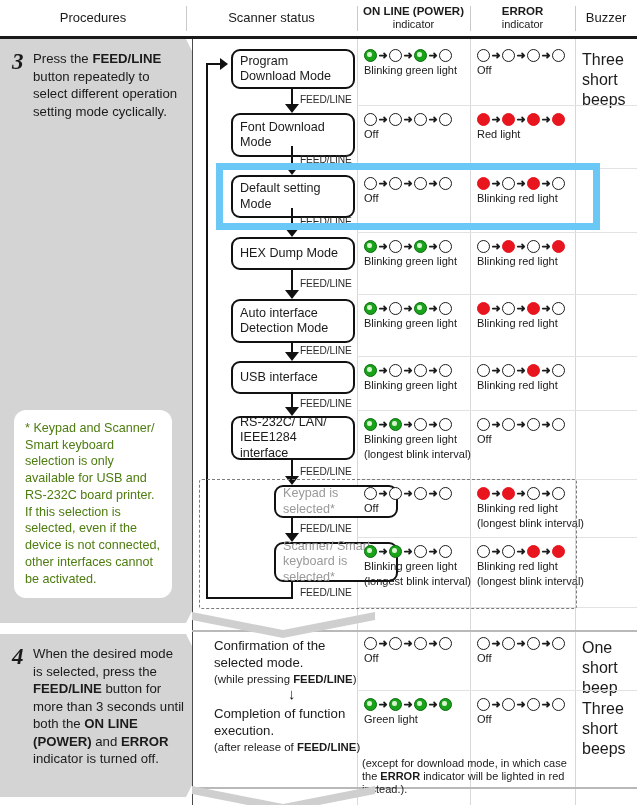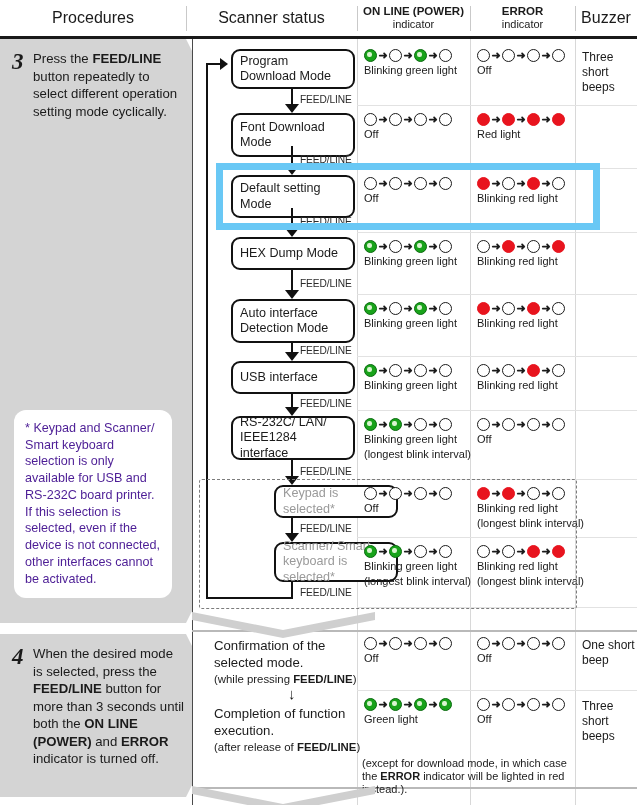--- a/index.html
+++ b/index.html
@@ -15,21 +15,21 @@
   .page{position:relative;width:637px;height:805px;}
 
   
   
 
   
   .header{position:absolute;left:0;top:0;width:637px;height:36px;}
   .hcell{position:absolute;top:0;height:36px;display:flex;flex-direction:column;
          align-items:center;justify-content:center;text-align:center;line-height:1.15;}
   .hcell .b{font-weight:bold;font-size:11.5px;}
-  .hcell .n{font-size:16px;}
+  .hcell .n{font-size:13px;}
   .hcell .n2{font-size:11px;}
   .h-proc{left:0;width:186px;}
   .h-stat{left:186px;width:171px;}
   .h-on{left:357px;width:113px;}
   .h-err{left:470px;width:105px;}
   .h-buz{left:575px;width:62px;}
   .hsep{position:absolute;top:6px;height:25px;width:1px;background:#c9c9c9;}
   .hrule{position:absolute;left:0;top:36px;width:637px;height:3px;background:#191919;}
 
   
@@ -43,21 +43,21 @@
   .step4panel{left:0;top:634px;width:192px;height:163px;
      clip-path:polygon(0 0,186px 0,192px 12px,192px 151px,186px 163px,0 163px);}
   .stepnum{position:absolute;font-weight:bold;font-size:23px;font-style:italic;color:#1b1b1b;
            font-family:"Liberation Serif",serif;}
   .steptext{position:absolute;font-size:13.2px;line-height:1.33;color:#1b1b1b;}
   .steptext b{font-weight:bold;}
 
   
   .notebox{position:absolute;left:14px;top:410px;width:158px;height:188px;
            background:#ffffff;border-radius:12px;}
-  .notebox p{margin:0;padding:10px 11px 0 11px;font-size:12.6px;line-height:1.33;color:#4c1d95;}
+  .notebox p{margin:0;padding:10px 11px 0 11px;font-size:12.6px;line-height:1.33;color:#4d7c0f;}
 
   
   .flowbox{position:absolute;left:231px;width:124px;background:#fff;
            border:2.4px solid #111;border-radius:9px;
            display:flex;align-items:center;
            font-size:12.6px;line-height:1.2;color:#1b1b1b;padding:0 7px;box-sizing:border-box;}
   .flowbox.dim{color:#9a9a9a;margin-left:43px;}
   .arrowline{position:absolute;left:291px;width:2.4px;background:#111;}
   .arrowhead{position:absolute;left:285px;width:0;height:0;
              border-left:7px solid transparent;border-right:7px solid transparent;
@@ -82,21 +82,21 @@
   .led.red{background:#e8141e;border:1px solid #e8141e;}
   .led.green{background:#18a31a;border:1.9px solid #0b6b10;position:relative;}
   .led.green:after{content:"";position:absolute;left:2.2px;top:2.2px;width:4.4px;height:4.4px;
                    border-radius:50%;background:#d9f5d0;}
   .ar{display:inline-block;width:12px;text-align:center;color:#1b1b1b;font-size:11px;
       line-height:13px;font-weight:bold;transform:translateY(-0.5px);}
   .indlabel{font-size:11px;color:#1b1b1b;margin-top:2px;line-height:1.18;}
   .indnote{font-size:11px;color:#1b1b1b;line-height:1.2;}
 
   
-  .buzcell{position:absolute;left:582px;width:55px;font-size:12px;line-height:1.25;color:#1b1b1b;}
+  .buzcell{position:absolute;left:582px;width:55px;font-size:16px;line-height:1.25;color:#1b1b1b;}
 
   
   .rowline{position:absolute;height:1px;background:#e2e2e2;}
 
   
   .highlight{position:absolute;border:7px solid #69c8f5;box-sizing:border-box;background:transparent;}
 
   
   .chev{position:absolute;}
 

